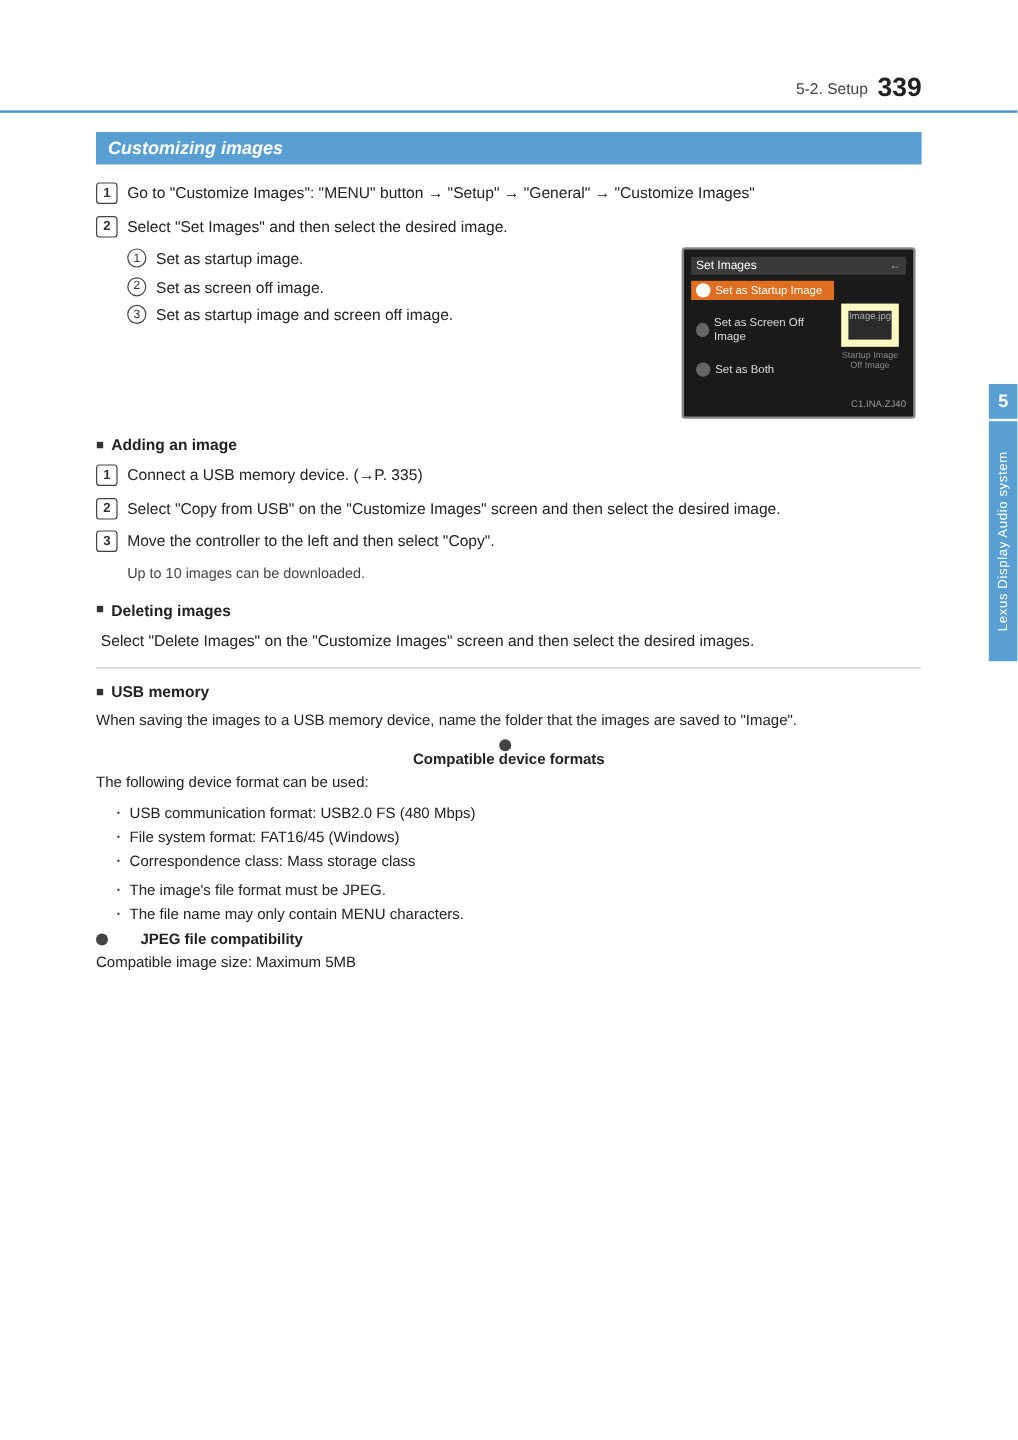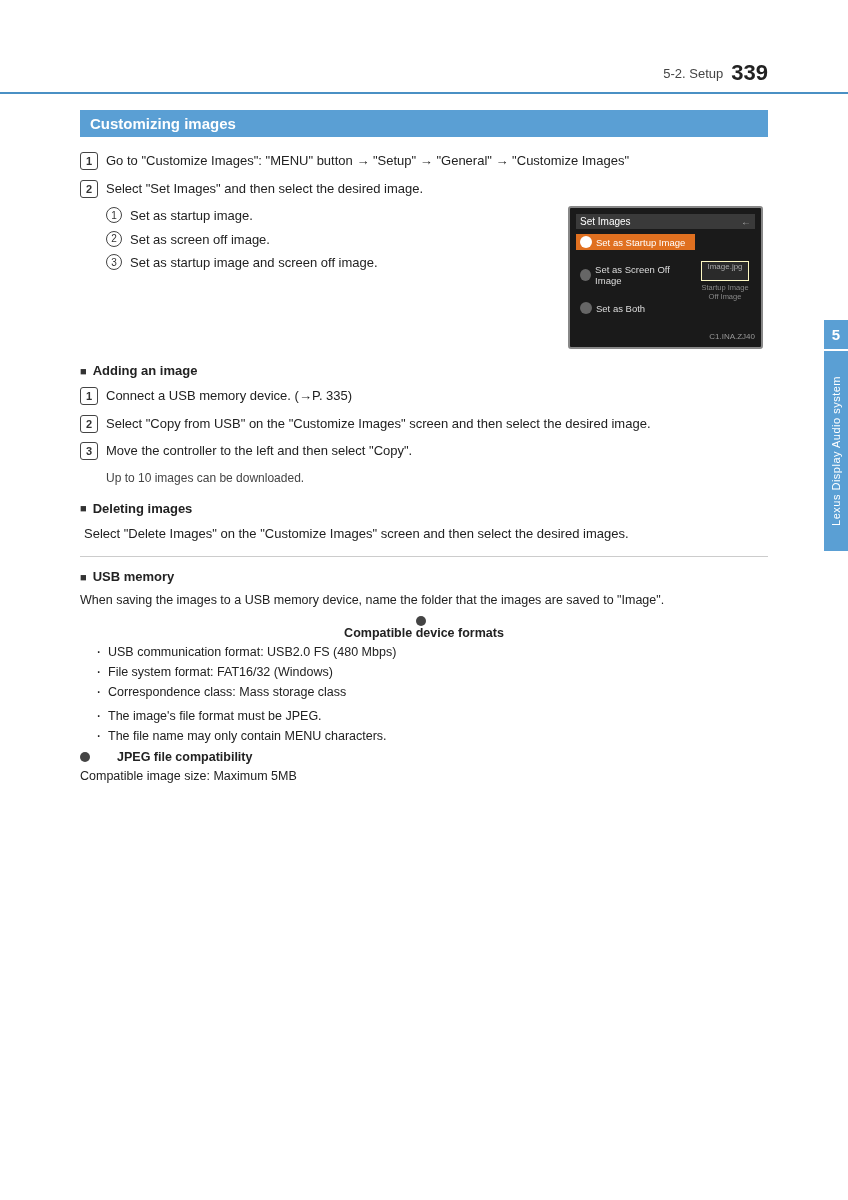--- a/index.html
+++ b/index.html
@@ -51,20 +51,21 @@
       background: #5a9fd4;
       padding: 5px 10px;
       margin-bottom: 14px;
       display: flex;
       align-items: center;
     }
     .section-title-bar span {
       color: #fff;
       font-size: 15px;
       font-weight: bold;
+      font-style: italic;
     }
 
     
     .step {
       display: flex;
       align-items: flex-start;
       margin-bottom: 8px;
     }
     .step-num {
       display: inline-flex;
@@ -323,21 +324,21 @@
               <div class="ss-menu-item">
                 <span class="ss-icon"></span>
                 <span>Set as Screen Off Image</span>
               </div>
               <div class="ss-menu-item">
                 <span class="ss-icon"></span>
                 <span>Set as Both</span>
               </div>
             </div>
             <div style="width:60px; display:flex; flex-direction:column; align-items:center; justify-content:center; padding:4px;">
-              <div style="width:48px;height:20px;background:#2a2a2a;border:1px solid #fef9c3;display:flex;justify-content:center;">
+              <div style="width:48px;height:36px;background:#2a2a2a;border:6px solid #fef9c3;display:flex;justify-content:center;">
                 <span style="color:#aaa;font-size:8px;">Image.jpg</span>
               </div>
               <div style="color:#888;font-size:7.5px;margin-top:2px;">Startup Image</div>
               <div style="color:#888;font-size:7.5px;">Off Image</div>
             </div>
           </div>
           <div class="ss-bottom">C1.INA.ZJ40</div>
         </div>
       </div>
     </div>
@@ -379,23 +380,24 @@
         <span class="section-heading-icon">■</span>
         <span class="usb-sub-heading">USB memory</span>
       </div>
 
       <div class="usb-body">When saving the images to a USB memory device, name the folder that the images are saved to "Image".</div>
 
       <div style="display:flex;align-items:center;margin-bottom:2px;flex-direction:column;">
         <span class="bullet-circle"></span>
         <span class="usb-sub-heading" style="font-weight:bold;font-size:12.5px;">Compatible device formats</span>
       </div>
+      <div class="usb-body">The following device format can be used:</div>
       <ul class="usb-list">
         <li>USB communication format: USB2.0 FS (480 Mbps)</li>
-        <li>File system format: FAT16/32 (Windows)</li>
+        <li>File system format: FAT16/45 (Windows)</li>
         <li>Correspondence class: Mass storage class</li>
       </ul>
       <ul class="usb-list">
         <li>The image's file format must be JPEG.</li>
         <li>The file name may only contain MENU characters.</li>
       </ul>
 
       <div style="display:flex;align-items:center;margin-bottom:2px;margin-top:4px;gap:20px;">
         <span class="bullet-circle"></span>
         <span class="usb-sub-heading" style="font-weight:bold;font-size:12.5px;">JPEG file compatibility</span>

